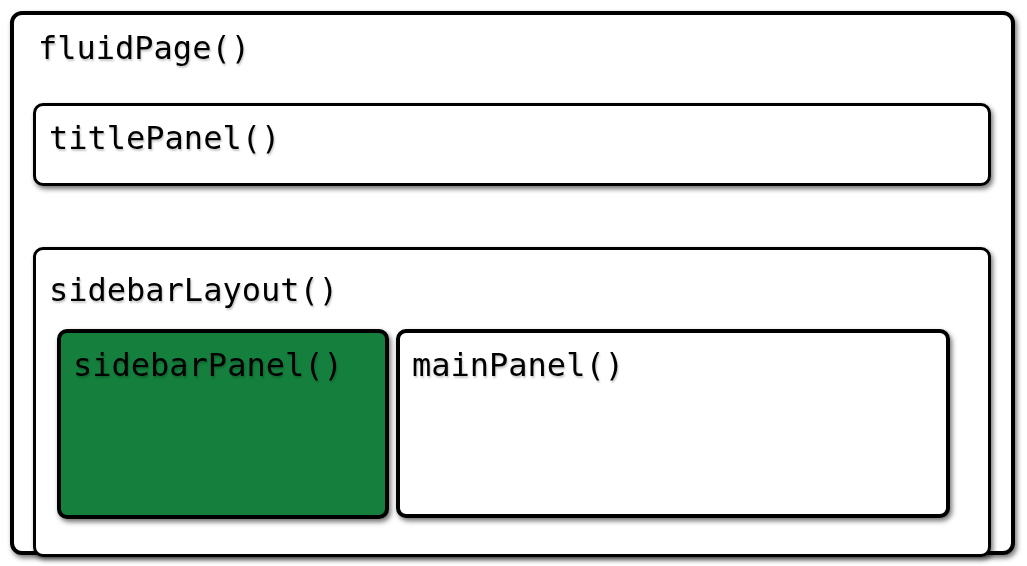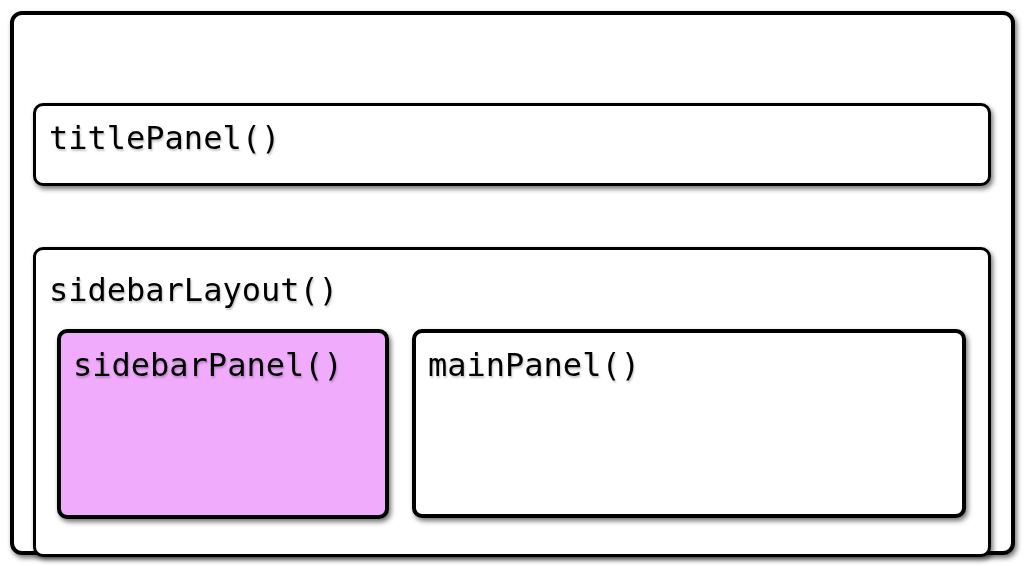--- a/index.html
+++ b/index.html
@@ -69,43 +69,44 @@
     left: 21px;
     top: 79px;
     width: 332px;
     height: 190px;
     border-radius: 10px;
   }
   .label-sidebarpanel { left: 12px; top: 16px; }
 
   
   .box-mainpanel {
-    left: 376px;
+    left: 360px;
     top: 79px;
     width: 554px;
     height: 189px;
     border-radius: 10px;
   }
   .label-mainpanel { left: 12px; top: 16px; }
 </style>
 </head>
 <body>
 
 <div class="canvas">
 
   <div class="box box-fluidpage" style="border-color: rgb(0, 0, 0);">
+    <div class="label label-fluidpage">fluidPage()</div>
 
     <div class="box box-titlepanel" style="border-color: rgb(0, 0, 0);">
       <div class="label label-titlepanel">titlePanel()</div>
     </div>
 
     <div class="box box-sidebarlayout" style="border-color: rgb(0, 0, 0);">
       <div class="label label-sidebarlayout">sidebarLayout()</div>
 
-      <div class="box box-sidebarpanel" style="background: #f0abfc; border-color: rgb(0, 0, 0);">
+      <div class="box box-sidebarpanel" style="background: #15803d; border-color: rgb(0, 0, 0);">
         <div class="label label-sidebarpanel">sidebarPanel()</div>
       </div>
 
       <div class="box box-mainpanel" style="border-color: rgb(0, 0, 0);">
         <div class="label label-mainpanel">mainPanel()</div>
       </div>
     </div>
   </div>
 
 </div>

